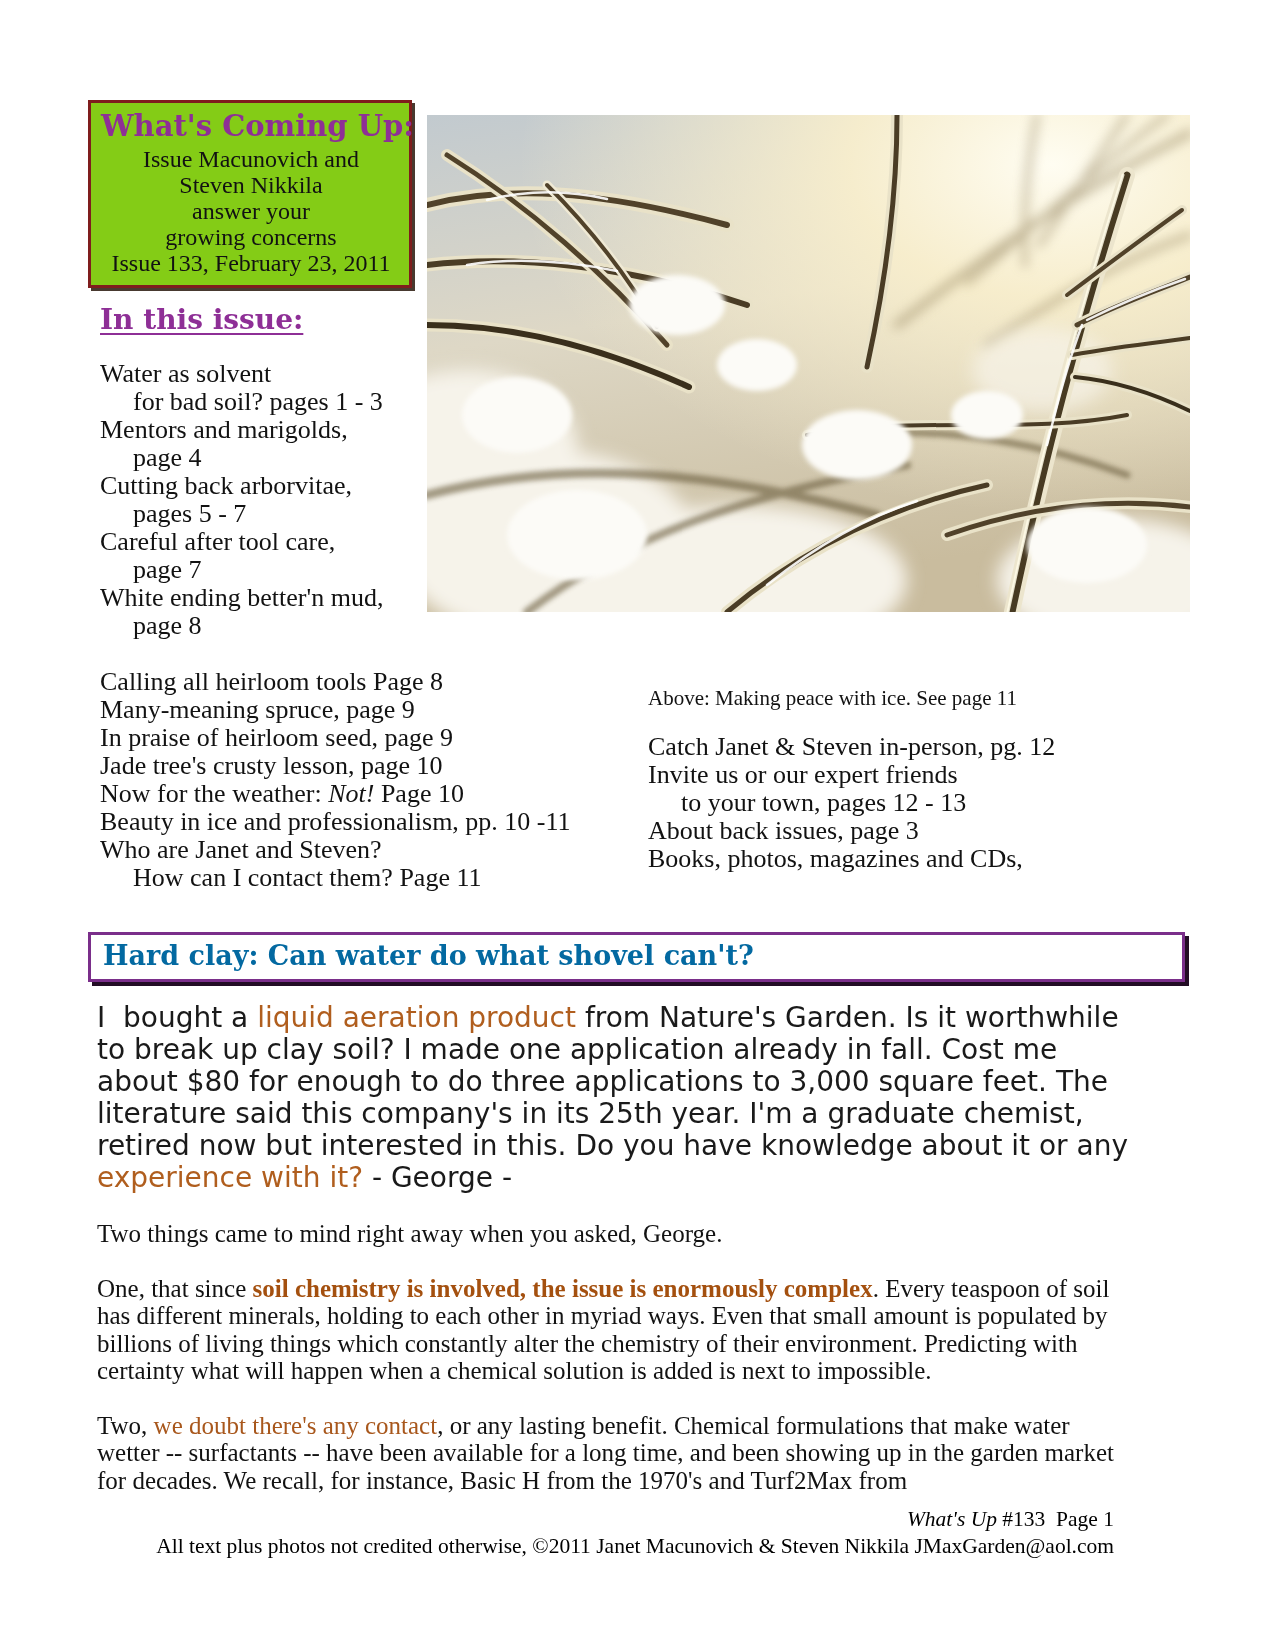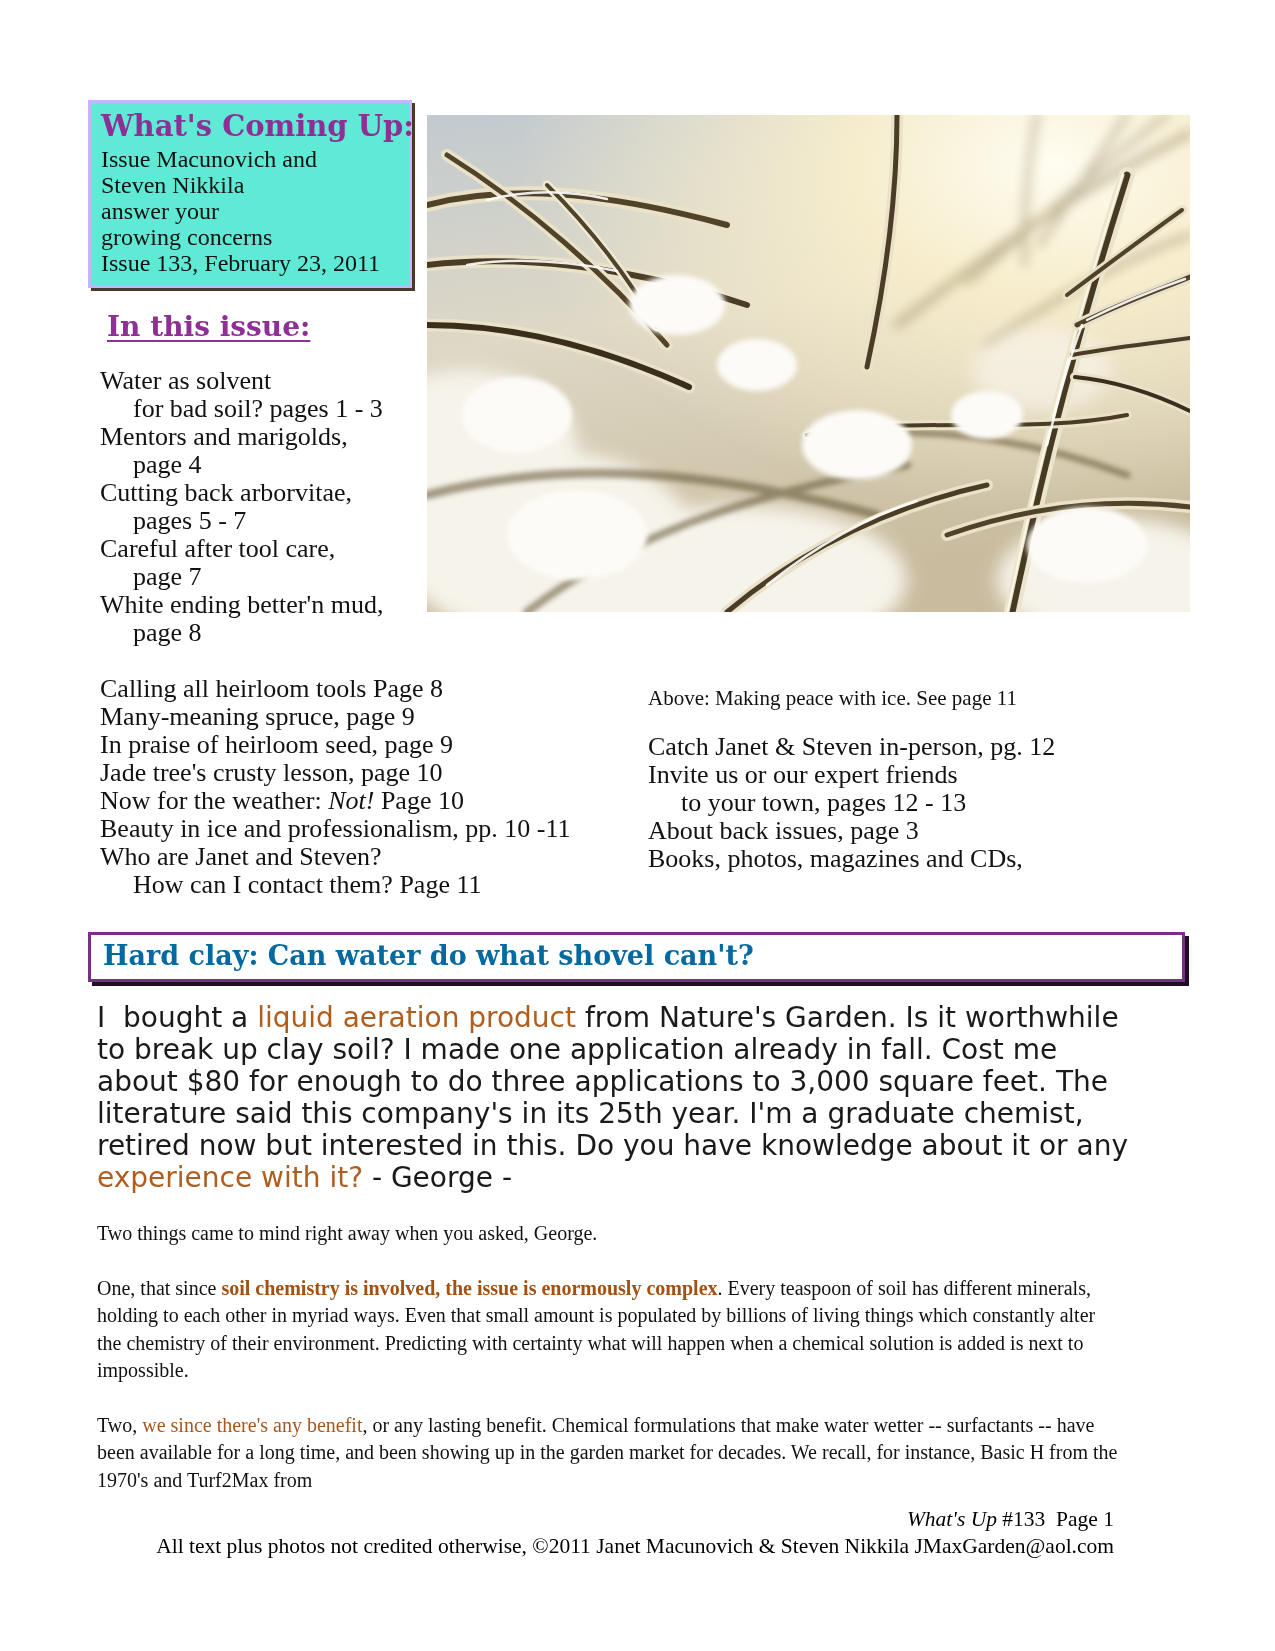--- a/index.html
+++ b/index.html
@@ -4,38 +4,39 @@
 <style>
   html,body { margin:0; padding:0; background:#ffffff; }
   .page {
     position:relative; width:1275px; height:1651px; background:#ffffff;
     font-family:"Liberation Serif", serif; color:#121212; overflow:hidden;
   }
 
   
   .masthead {
     position:absolute; left:88px; top:100px; width:324px; box-sizing:border-box;
-    background:#5eead4; border:3px solid #c4b5fd;
+    background:#84cc16; border:3px solid #7f1d1d;
     box-shadow:3px 3px 0 rgba(40,22,10,0.85);
     padding:6px 8px 9px 10px;
+    text-align:center;
   }
   .masthead-title {
     margin:0 0 3px 0; font-family:"DejaVu Serif", serif;
     font-size:29px; font-weight:bold; color:#8e2f96; white-space:nowrap;
   }
   .masthead-line { font-size:24px; line-height:26px; white-space:nowrap; }
 
   
   .photo-fig { position:absolute; left:427px; top:115px; width:763px; height:497px; }
   .photo-fig svg { display:block; width:100%; height:100%; }
 
   
   .toc { position:absolute; left:100px; top:303px; width:560px; }
   .toc-heading {
-    margin:7px; font-family:"DejaVu Serif", serif; font-size:28px; font-weight:bold;
+    margin:0; font-family:"DejaVu Serif", serif; font-size:28px; font-weight:bold;
     color:#8e2f96; text-decoration:underline; text-underline-offset:4px;
   }
   .toc-block1 { margin-top:24px; }
   .toc-block2 { margin-top:28px; }
   .toc-line { font-size:26px; line-height:28px; white-space:nowrap; }
   .ind { padding-left:33px; }
 
   
   .right-col { position:absolute; left:648px; top:686px; width:560px; }
   .photo-caption { margin:0 0 23px 0; font-size:21px; line-height:24px; white-space:nowrap; }
@@ -53,21 +54,21 @@
     color:#0369a1; white-space:nowrap;
   }
 
   
   .qa { position:absolute; left:97px; top:1002px; width:1034px; }
   .question {
     margin:0 0 26px 0; font-family:"DejaVu Sans", sans-serif;
     font-size:28px; line-height:32px; color:#1a1a1a;
   }
   .q-hl { color:#b05e1e; }
-  .answer { margin:0 8px 27px 0; font-size:20px; line-height:27.5px; }
+  .answer { margin:0 8px 27px 0; font-size:25px; line-height:27.5px; }
   .a-hl-bold { color:#a4500f; font-weight:bold; }
   .a-hl { color:#a8571c; }
 
   
   .footer {
     position:absolute; left:88px; top:1506px; width:1026px; text-align:right;
     font-size:21.5px; line-height:27px; color:#000;
   }
   .footer .it { font-style:italic;margin-top:24px; }
 </style>
@@ -232,21 +233,21 @@
     <h2 class="section-heading">Hard clay: Can water do what shovel can't?</h2>
   </div>
 
   <div class="qa">
     <p class="question"><span>I&nbsp; bought a </span><span class="q-hl">liquid aeration product</span><span> from Nature's Garden. Is it worthwhile to break up clay soil? I made one application already in fall. Cost me about $80 for enough to do three applications to 3,000 square feet. The literature said this company's in its 25th year. I'm a graduate chemist, retired now but interested in this. Do you have knowledge about it or any </span><span class="q-hl">experience with it?</span><span> - George -</span></p>
 
     <p class="answer">Two things came to mind right away when you asked, George.</p>
 
     <p class="answer"><span>One, that since </span><span class="a-hl-bold">soil chemistry is involved, the issue is enormously complex</span><span>. Every teaspoon of soil has different minerals, holding to each other in myriad ways. Even that small amount is populated by billions of living things which constantly alter the chemistry of their environment. Predicting with certainty what will happen when a chemical solution is added is next to impossible.</span></p>
 
-    <p class="answer"><span>Two, </span><span class="a-hl">we since there's any benefit</span><span>, or any lasting benefit. Chemical formulations that make water wetter -- surfactants -- have been available for a long time, and been showing up in the garden market for decades. We recall, for instance, Basic H from the 1970's and Turf2Max from</span></p>
+    <p class="answer"><span>Two, </span><span class="a-hl">we doubt there's any contact</span><span>, or any lasting benefit. Chemical formulations that make water wetter -- surfactants -- have been available for a long time, and been showing up in the garden market for decades. We recall, for instance, Basic H from the 1970's and Turf2Max from</span></p>
   </div>
 
   <div class="footer">
     <div><span class="it">What's Up</span><span> #133&nbsp; Page 1</span></div>
     <div>All text plus photos not credited otherwise, ©2011 Janet Macunovich &amp; Steven Nikkila JMaxGarden@aol.com</div>
   </div>
 
 </div>
 
 </body></html>

